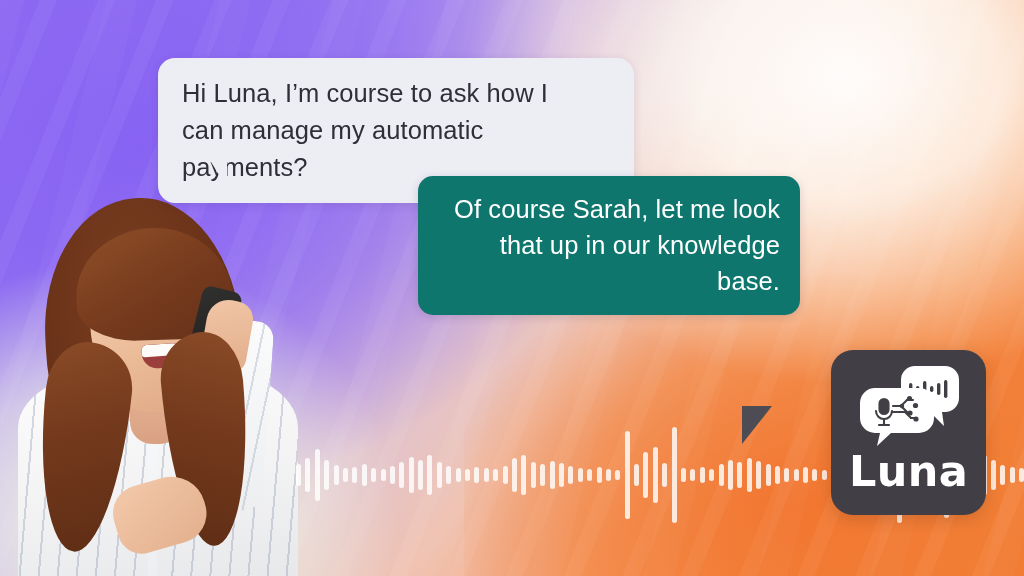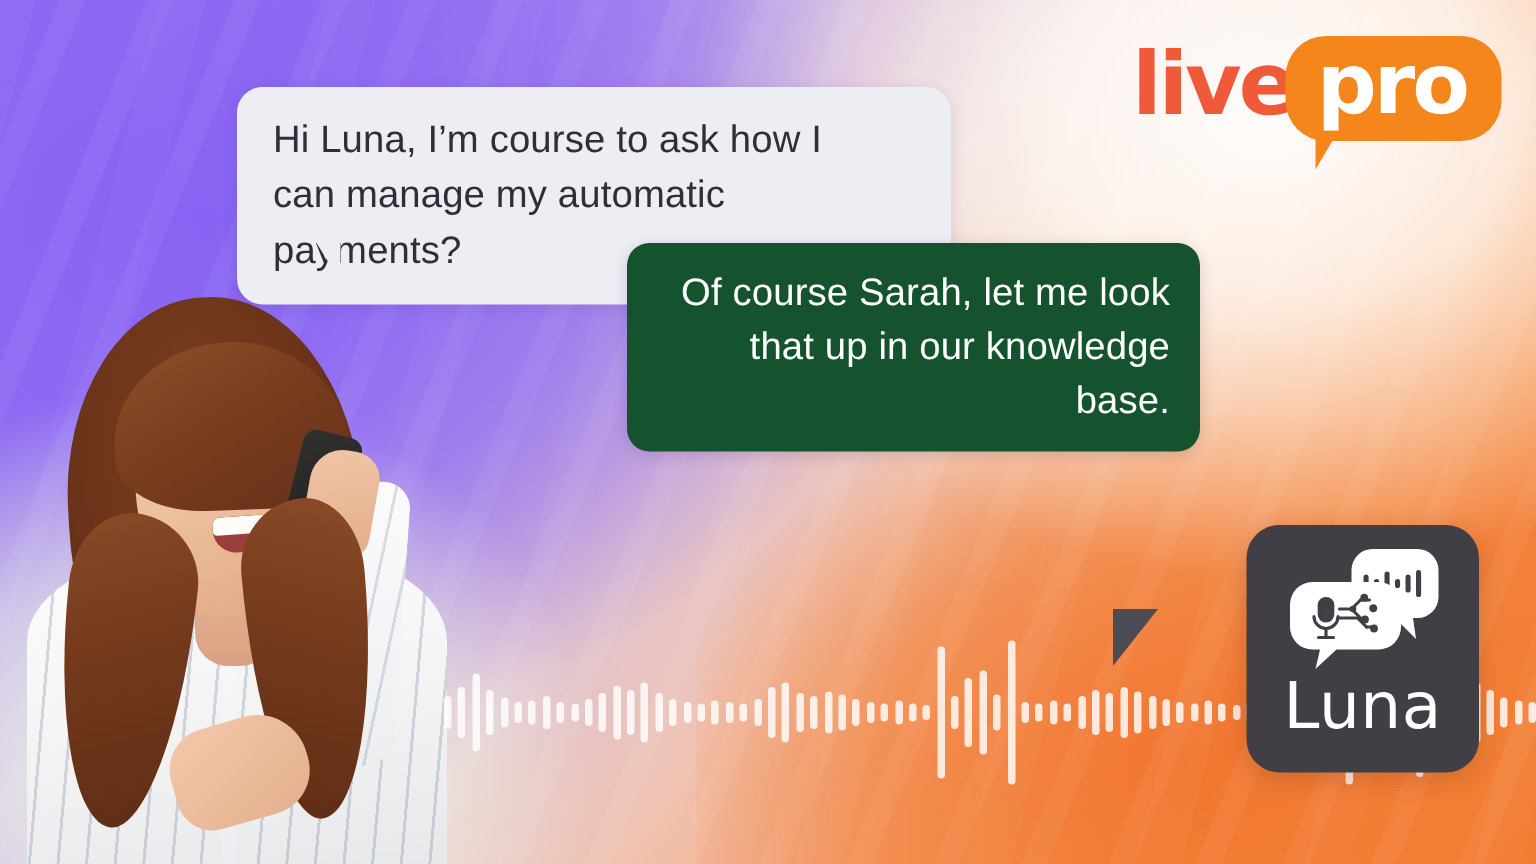--- a/index.html
+++ b/index.html
@@ -183,22 +183,22 @@
     color:#2f3037;font-size:25.5px;line-height:37px;font-weight:400;text-align:left;
   }
   .tail-light{
     position:absolute;left:188px;top:144px;width:0;height:0;
     border-left:12px solid transparent;
     border-right:27px solid #ededf4;
     border-bottom:44px solid transparent;
   }
 
   .bubble-dark1{
-    left:418px;top:162px;width:382px;
-    background:#14532d;border-radius:15px;
+    left:418px;top:176px;width:382px;
+    background:#0f766e;border-radius:15px;
     padding:15px 20px 16px 20px;
     box-shadow:0 2px 10px rgba(40,20,70,.15);
   }
   .bubble-dark1 .txt{
     color:#ffffff;font-size:25.5px;line-height:36px;font-weight:400;text-align:right;
   }
 
   .bubble-dark2{
     left:372px;top:258px;width:428px;
     background:#4d4c55;border-radius:15px;
@@ -256,21 +256,21 @@
   .luna-badge{
     position:absolute;left:831px;top:350px;width:155px;height:165px;
     background:#413f45;border-radius:22px;
     display:flex;flex-direction:column;align-items:center;justify-content:flex-start;
     padding-top:12px;box-sizing:border-box;
     box-shadow:0 4px 16px rgba(60,25,10,.18);
   }
   .luna-icon{width:104px;height:84px;}
   .luna-name{
     color:#ffffff;font-family:"DejaVu Sans",sans-serif;
-    font-size:43px;font-weight:400;letter-spacing:.4px;line-height:1;margin-top:4px;
+    font-size:43px;font-weight:700;letter-spacing:.4px;line-height:1;margin-top:4px;
   }
 </style>
 </head>
 <body>
 
 <div class="stage">
 
   <div class="bg-base"></div>
   <div class="bg-glow-purple"></div>
   <div class="bg-glow-orange"></div>
@@ -388,29 +388,20 @@
   </div>
   <div class="tail-light"></div>
 
   <div class="bubble bubble-dark1">
     <p class="txt">Of course Sarah, let me look
 that up in our knowledge base.</p>
   </div>
 
   <div class="tail-dark2"></div>
 
-  <div class="logo">
-    <span class="logo-live">live</span>
-    <div class="logo-pro-wrap">
-      <div class="logo-pro-bubble">
-        <span class="logo-pro">pro</span>
-      </div>
-      <div class="logo-pro-tail"></div>
-    </div>
-  </div>
 
   <div class="luna-badge">
     <svg class="luna-icon" viewBox="0 0 104 84">
 
       <path d="M58 4 h30 a14 14 0 0 1 14 14 v18 a14 14 0 0 1 -14 14 h-3 l2 14 -14 -14 h-15 a14 14 0 0 1 -14 -14 v-18 a14 14 0 0 1 14 -14 z" fill="#ffffff"></path>
       <g fill="#413f45">
         <rect x="52" y="21" width="3.4" height="12" rx="1.7"></rect>
         <rect x="59" y="24" width="3.4" height="6" rx="1.7"></rect>
         <rect x="66" y="19" width="3.4" height="16" rx="1.7"></rect>
         <rect x="73" y="24" width="3.4" height="6" rx="1.7"></rect>

